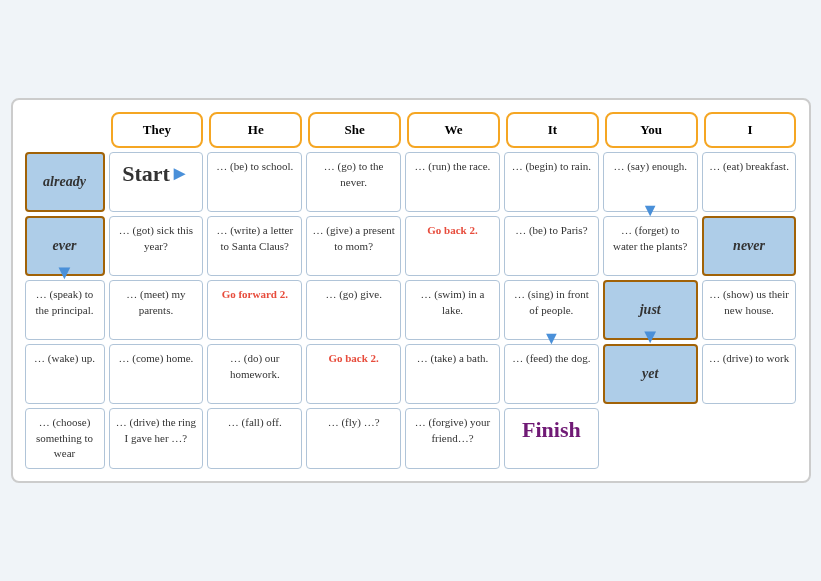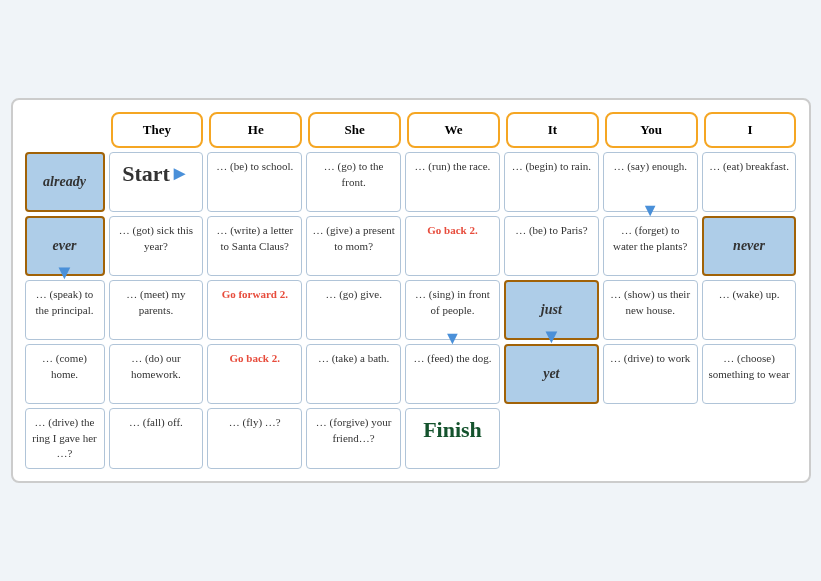--- a/index.html
+++ b/index.html
@@ -81,21 +81,21 @@
       line-height: 1.4;
     }
     .cell.start-cell {
       font-size: 22px;
       font-weight: bold;
       color: #333;
     }
     .cell.finish-cell {
       font-size: 22px;
       font-weight: bold;
-      color: #14532d;
+      color: #701a75;
     }
     .cell.go-back {
       color: #e74c3c;
       font-weight: bold;
     }
     .cell.go-forward {
       color: #e74c3c;
       font-weight: bold;
     }
   </style>
@@ -114,37 +114,38 @@
       <div class="header-cell">It</div>
       <div class="header-cell">You</div>
       <div class="header-cell">I</div>
     </div>
 
   <div class="body-grid">
 
   <div class="row-label">already</div>
       <div class="cell start-cell">Start<span style="color:#4a90d9;font-size:20px;">►</span></div>
       <div class="cell">… (be) to school.</div>
-      <div class="cell">… (go) to the front.</div>
+      <div class="cell">… (go) to the never.</div>
       <div class="cell">… (run) the race.</div>
       <div class="cell">… (begin) to rain.</div>
       <div class="cell" style="position: relative; overflow: visible;">… (say) enough.<div style="position: absolute; bottom: -12px; left: 50%; transform: translateX(-50%); color: rgb(74, 144, 217); font-size: 18px; z-index: 10;">▼</div></div>
       <div class="cell">… (eat) breakfast.</div>
       <div class="row-label">ever<div class="arrow-down">▼</div></div>
       <div class="cell">… (got) sick this year?</div>
       <div class="cell">… (write) a letter to Santa Claus?</div>
       <div class="cell">… (give) a present to mom?</div>
       <div class="cell go-back">Go back 2.</div>
       <div class="cell">… (be) to Paris?</div>
       <div class="cell">… (forget) to water the plants?</div>
       <div class="row-label">never</div>
       <div class="cell">… (speak) to the principal.</div>
       <div class="cell">… (meet) my parents.</div>
       <div class="cell go-forward">Go forward 2.</div>
       <div class="cell">… (go) give.</div>
+      <div class="cell">… (swim) in a lake.</div>
       <div class="cell" style="position: relative; overflow: visible;">… (sing) in front of people.<div style="position: absolute; bottom: -12px; left: 50%; transform: translateX(-50%); color: rgb(74, 144, 217); font-size: 18px; z-index: 10;">▼</div></div>
       <div class="row-label">just<div class="arrow-down">▼</div></div>
       <div class="cell">… (show) us their new house.</div>
       <div class="cell">… (wake) up.</div>
       <div class="cell">… (come) home.</div>
       <div class="cell">… (do) our homework.</div>
       <div class="cell go-back">Go back 2.</div>
       <div class="cell">… (take) a bath.</div>
       <div class="cell">… (feed) the dog.</div>
       <div class="row-label">yet</div>

